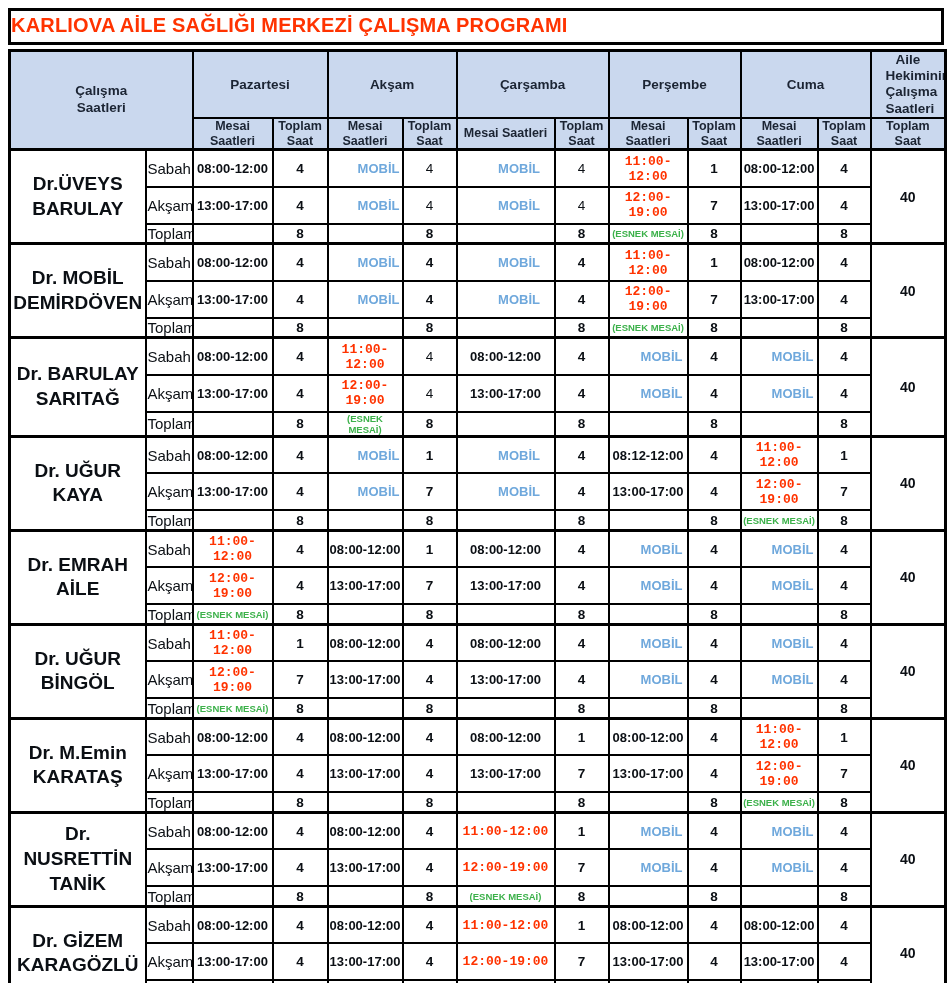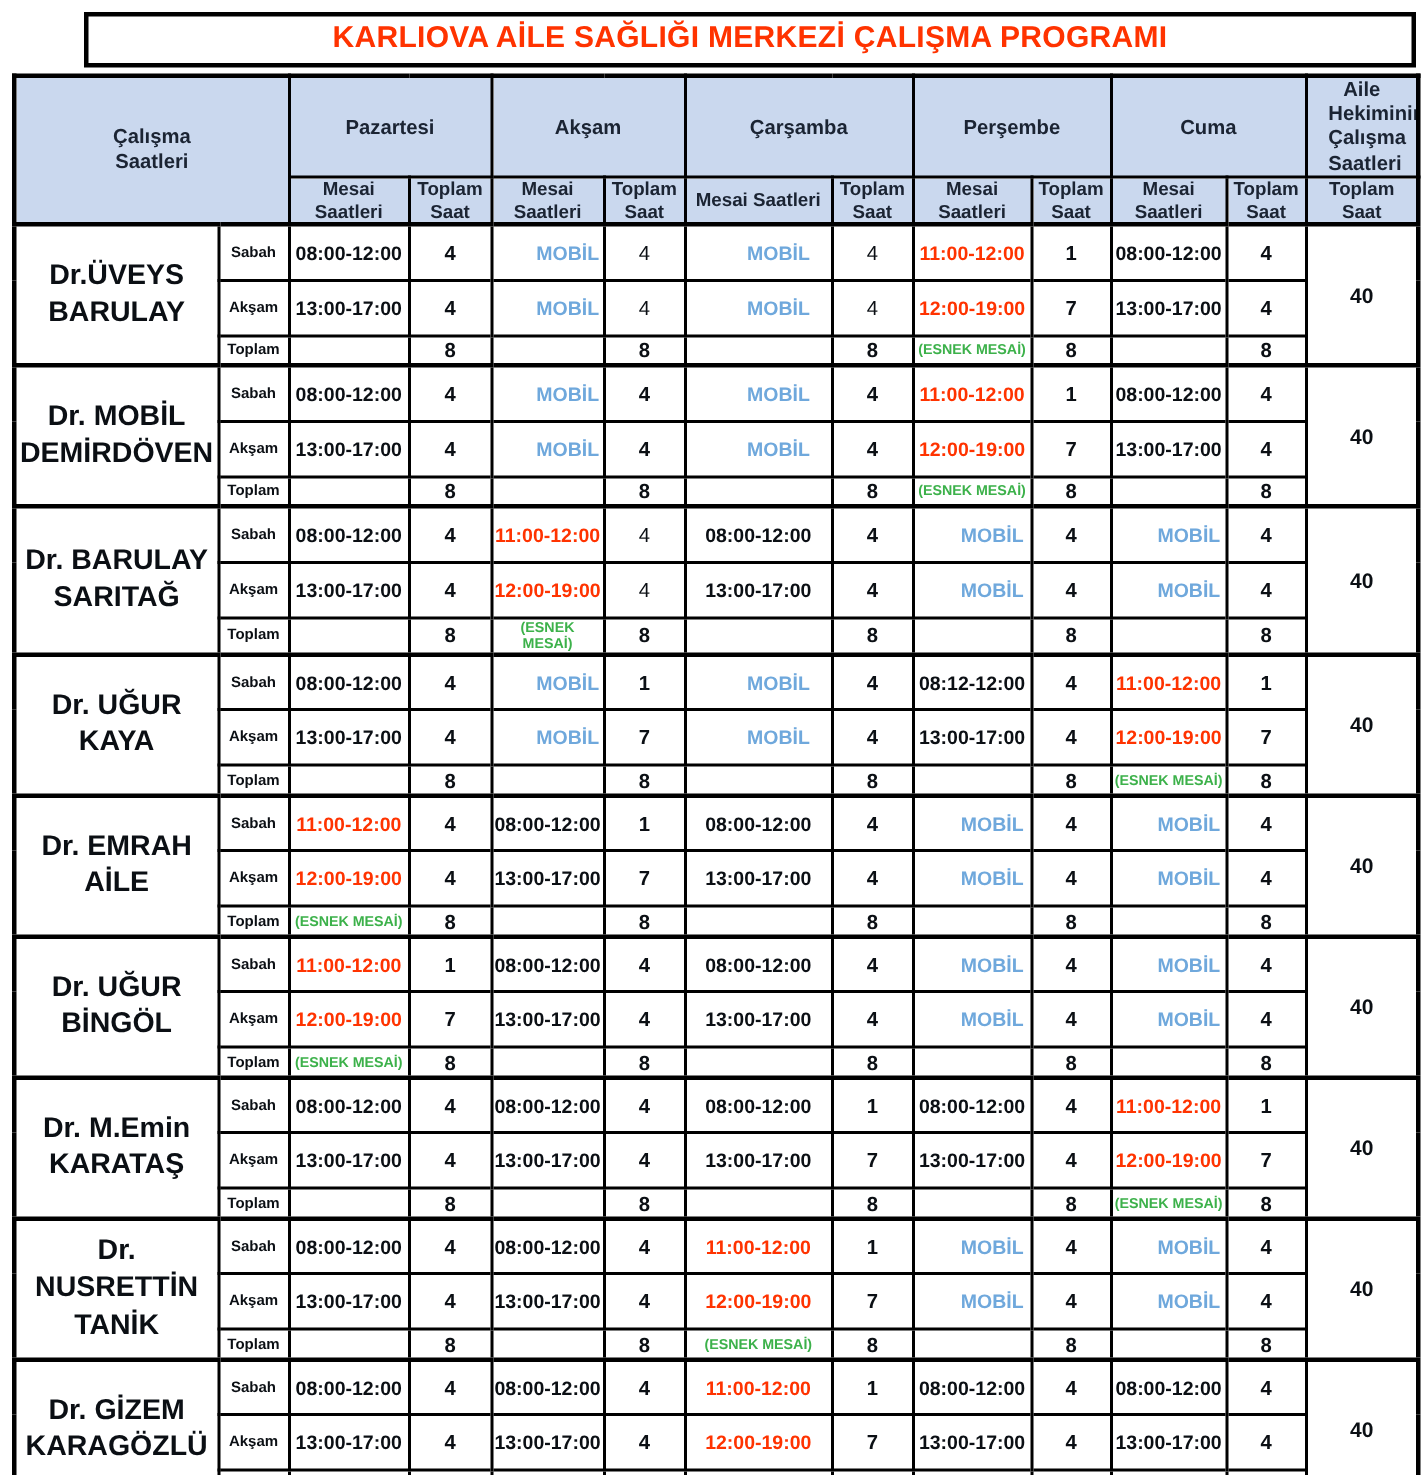--- a/index.html
+++ b/index.html
@@ -5,23 +5,21 @@
   :root{
     --red:#FF3300; --blue:#6FA8DC; --green:#3CB14A;
     --hdr-bg:#CAD8EE; --hdr-tx:#1B2433; --grid:#000000;
   }
   html,body{margin:0;padding:0;background:#ffffff;}
   body{width:952px;font-family:"Liberation Sans",sans-serif;color:#0b0f14;}
   .wrap{box-sizing:border-box;width:952px;padding:8px 8px 6px 8px;}
 
   .title-box{
     border:3px solid var(--grid);
-    text-align:center;
     padding:3px 0 5px 0;
-    margin-left:48px;
   }
   .title-box span{
     color:var(--red);font-weight:bold;font-size:20px;letter-spacing:.2px;
   }
 
   table{
     border-collapse:collapse;table-layout:fixed;width:936px;margin-top:4px;
   }
   th,td{
     border:2px solid var(--grid);
@@ -39,23 +37,23 @@
   th.aile-top{font-size:10.5px;line-height:1.2;padding:0 14px;}
   th.aile-bot{font-size:12.5px;}
 
   tbody tr.r-m td,tbody tr.r-e td{height:37px;}
   tbody tr.r-t td{height:20px;}
   tbody tr.block-start td{border-top:3px solid var(--grid);}
   tbody tr.r-m td{border-bottom:1px solid var(--grid);}
   tbody tr.r-e td{border-bottom:1px solid var(--grid);}
 
   td.name{font-weight:bold;font-size:19px;line-height:1.3;}
-  td.period{font-weight:bold;font-size:10px;}
+  td.period{font-weight:normal;font-size:15px;}
   td.mesai{font-weight:bold;font-size:13px;}
-  td.mesai.red{color:var(--red);}
+  td.mesai.red{color:var(--red);font-family:Liberation Mono, monospace;}
   td.mesai.mobile{color:var(--blue);padding-left:28px;}
   td.hours{font-weight:bold;font-size:13.5px;}
   td.hours.light{font-weight:normal;}
   td.note{color:var(--green);font-weight:bold;font-size:9.5px;}
   td.weekly{font-weight:bold;font-size:14px;}
 </style>
 </head>
 <body>
 
 <div class="wrap">

